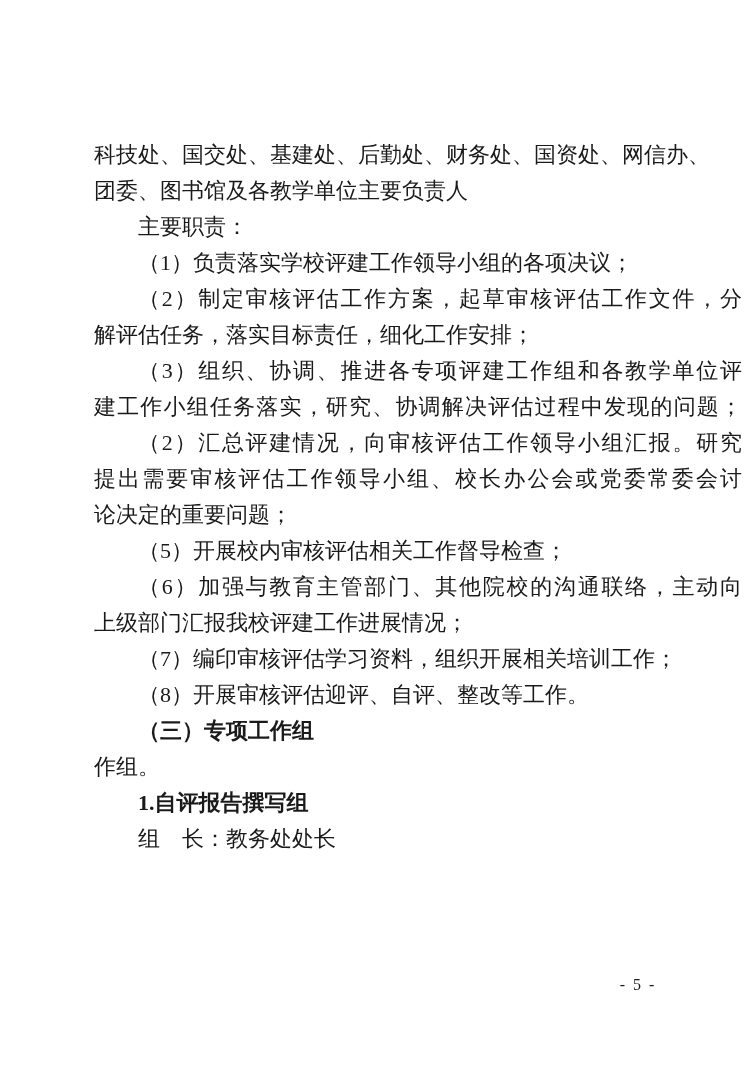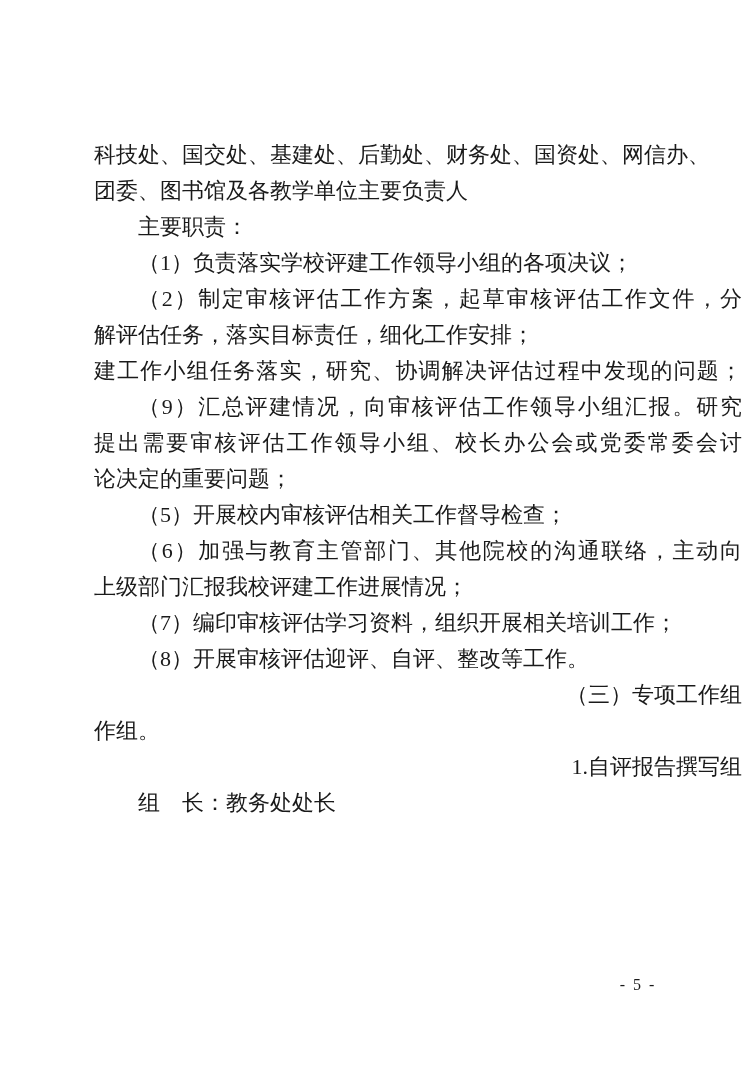--- a/index.html
+++ b/index.html
@@ -27,22 +27,21 @@
       height: 36px;
       line-height: 36px;
       font-size: 22px;
       white-space: nowrap;
       letter-spacing: 0;
     }
     .line.indent {
       padding-left: 44px;
     }
     .line.bold {
-      font-weight: 400;
-      text-align: right;
+      font-weight: 700;
     }
     .line.justify {
       white-space: normal;
       text-align: justify;
       text-align-last: justify;
       overflow: hidden;
     }
     .page-number {
       position: absolute;
       left: 598px;
@@ -59,22 +58,23 @@
 <body>
 
 <div class="page">
   <div class="text-block">
       <div class="line">科技处、国交处、基建处、后勤处、财务处、国资处、网信办、</div>
       <div class="line">团委、图书馆及各教学单位主要负责人</div>
       <div class="line indent">主要职责：</div>
       <div class="line indent">（1）负责落实学校评建工作领导小组的各项决议；</div>
       <div class="line indent justify">（2）制定审核评估工作方案，起草审核评估工作文件，分</div>
       <div class="line">解评估任务，落实目标责任，细化工作安排；</div>
+      <div class="line indent justify">（3）组织、协调、推进各专项评建工作组和各教学单位评</div>
       <div class="line justify">建工作小组任务落实，研究、协调解决评估过程中发现的问题；</div>
-      <div class="line indent justify">（9）汇总评建情况，向审核评估工作领导小组汇报。研究</div>
+      <div class="line indent justify">（2）汇总评建情况，向审核评估工作领导小组汇报。研究</div>
       <div class="line justify">提出需要审核评估工作领导小组、校长办公会或党委常委会讨</div>
       <div class="line">论决定的重要问题；</div>
       <div class="line indent">（5）开展校内审核评估相关工作督导检查；</div>
       <div class="line indent justify">（6）加强与教育主管部门、其他院校的沟通联络，主动向</div>
       <div class="line">上级部门汇报我校评建工作进展情况；</div>
       <div class="line indent">（7）编印审核评估学习资料，组织开展相关培训工作；</div>
       <div class="line indent">（8）开展审核评估迎评、自评、整改等工作。</div>
       <div class="line indent bold">（三）专项工作组</div>
       <div class="line">作组。</div>
       <div class="line indent bold">1.自评报告撰写组</div>

